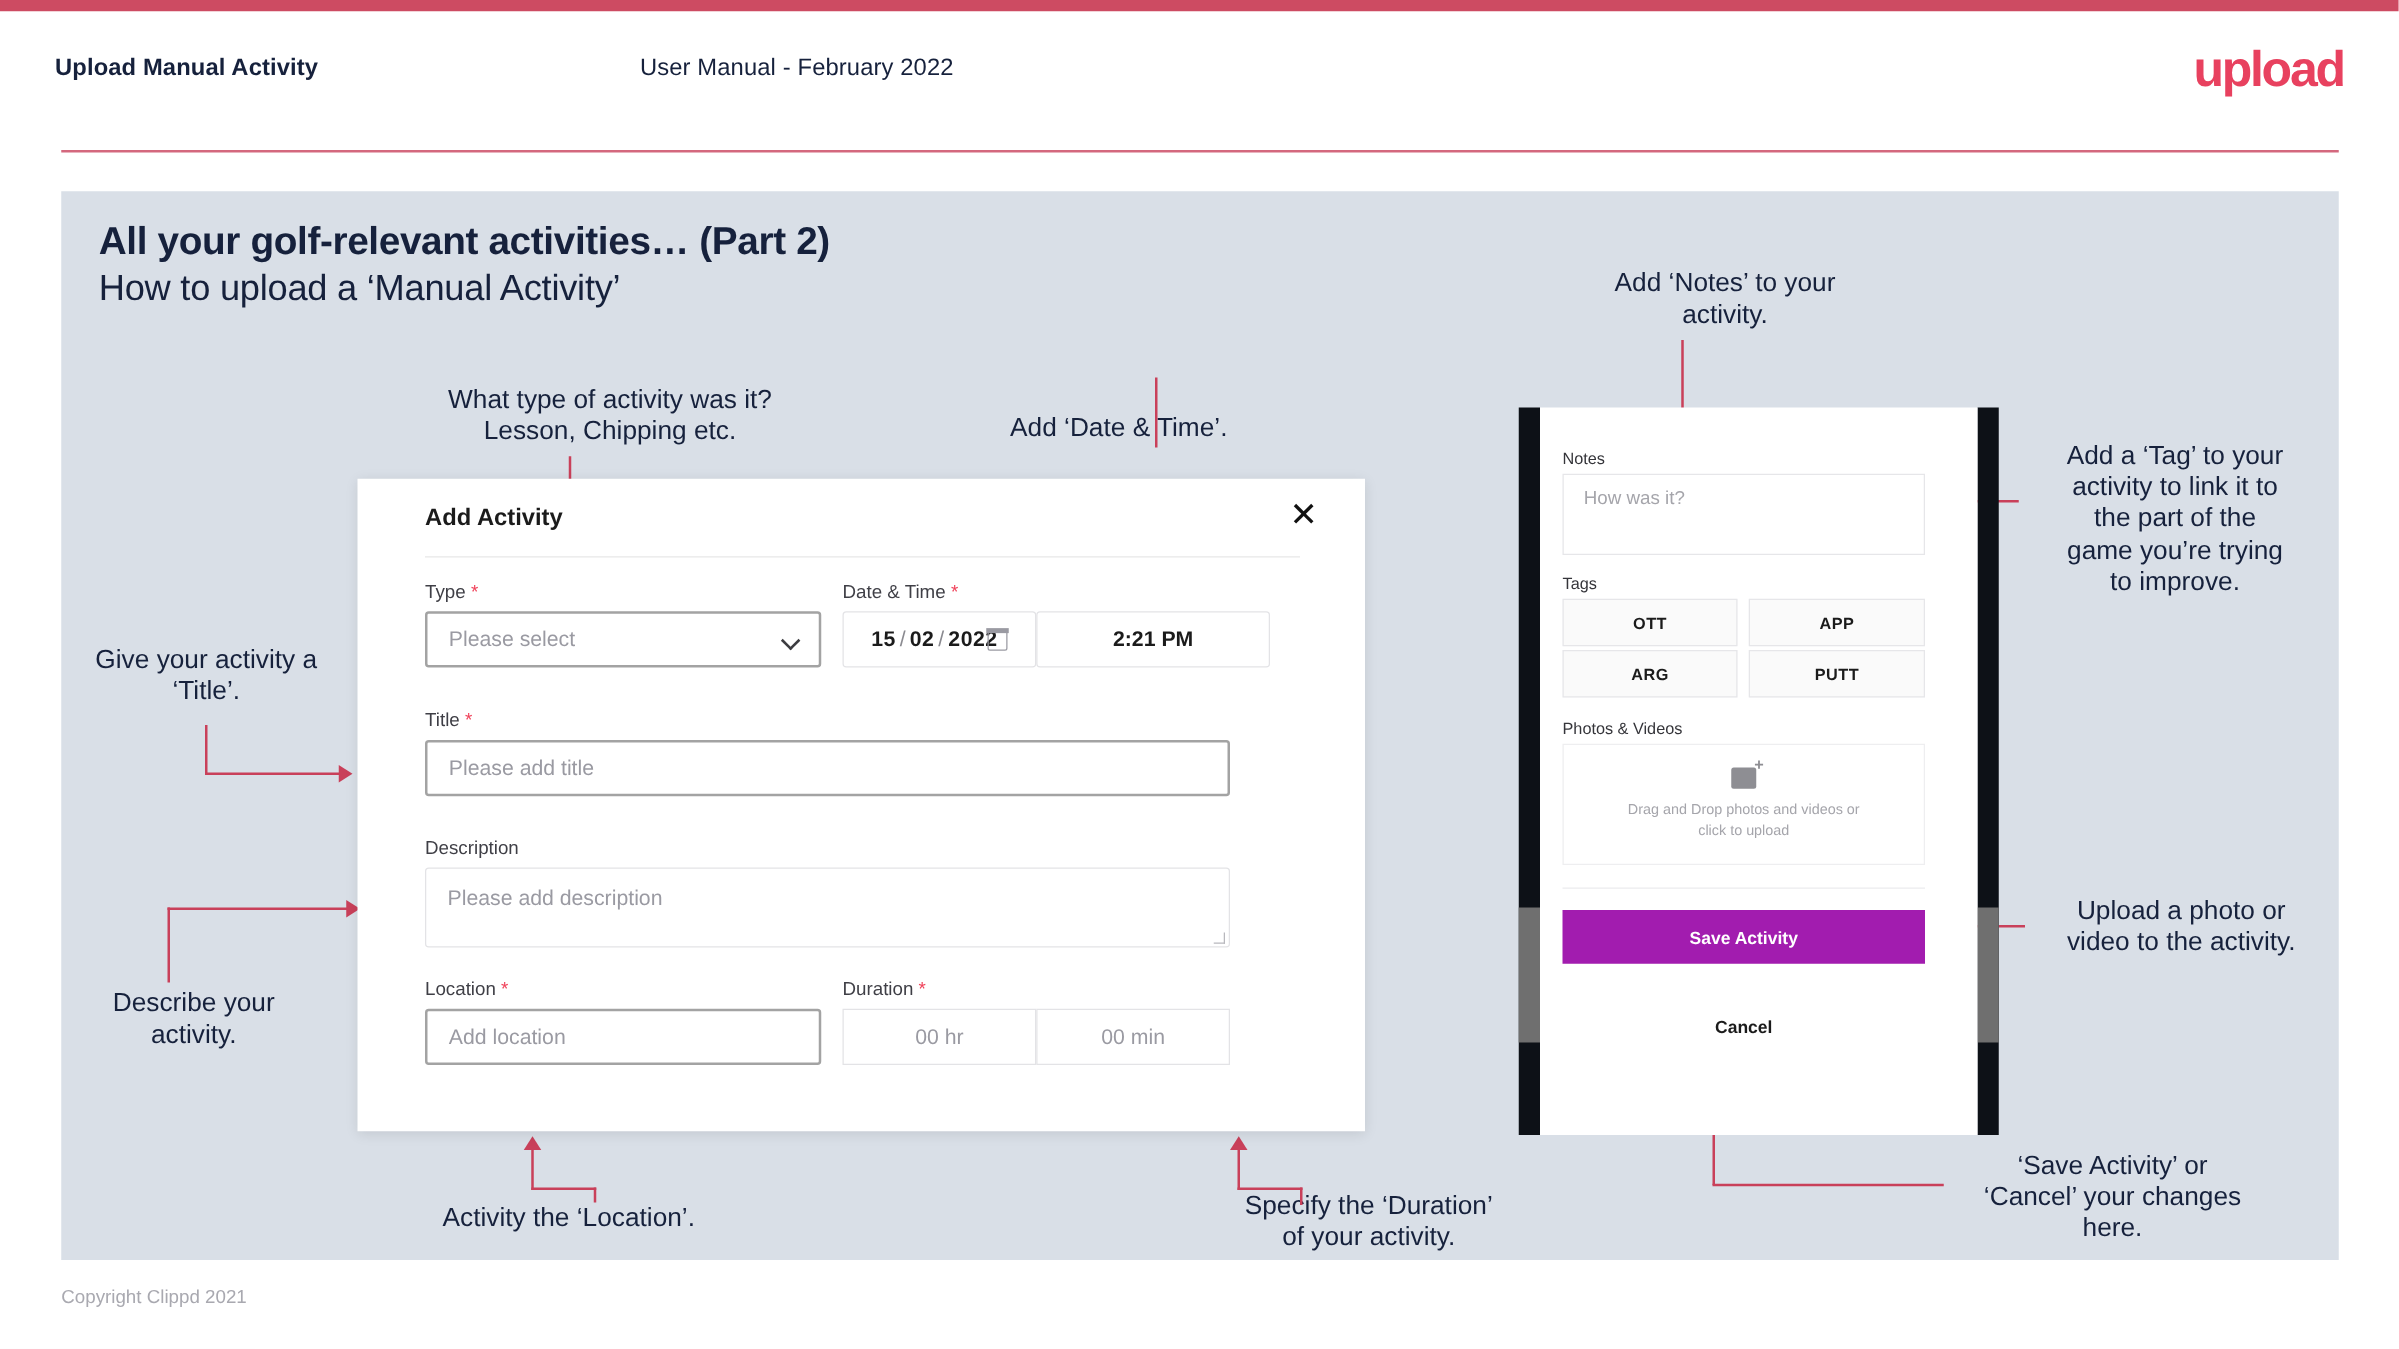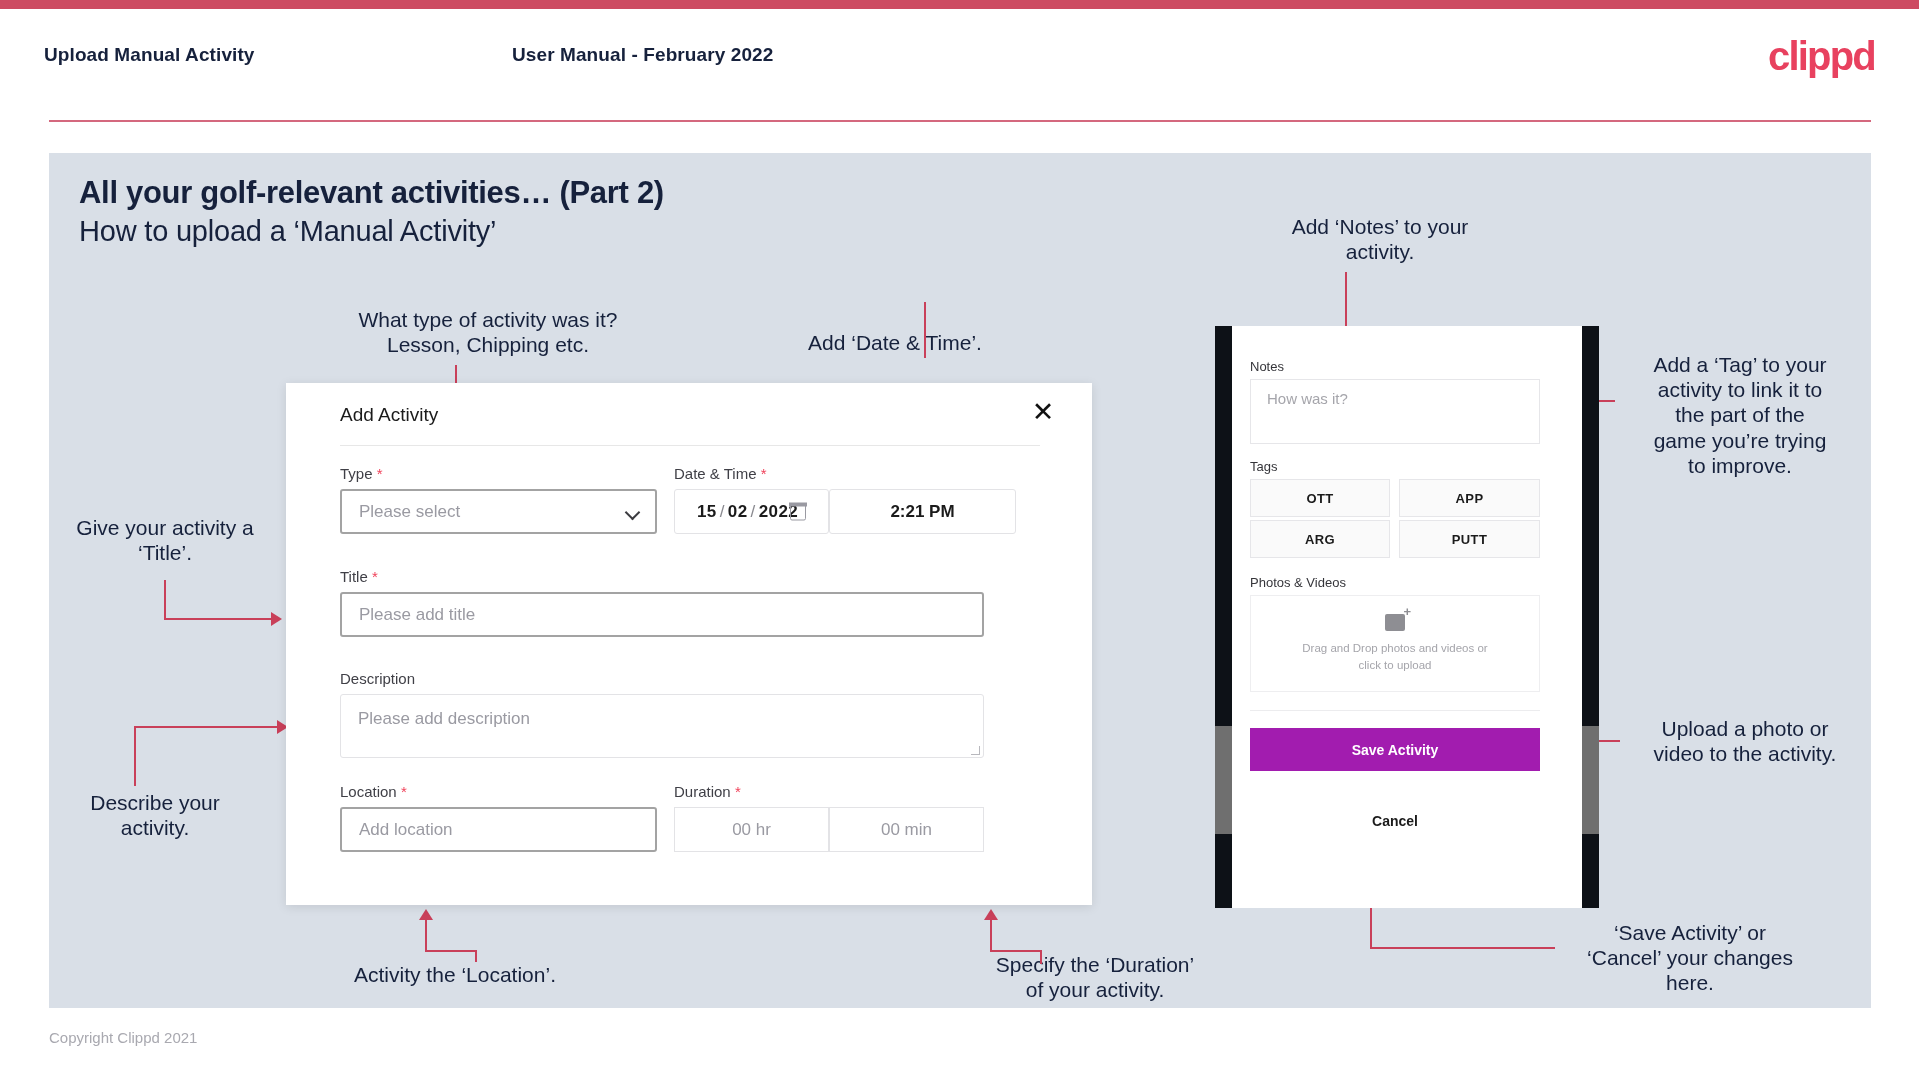--- a/index.html
+++ b/index.html
@@ -17,21 +17,21 @@
     background: #cd4b62;
   }
 
   
   .header-title {
     position: absolute; left: 44px; top: 44px;
     font-size: 19px; font-weight: 600; color: #16213c; letter-spacing: .1px;
   }
   .header-subtitle {
     position: absolute; left: 512px; top: 44px;
-    font-size: 19px; font-weight: 700; color: #16213c; letter-spacing: .1px;
+    font-size: 19px; font-weight: 400; color: #16213c; letter-spacing: .1px;
   }
   .brand-logo {
     position: absolute; right: 44px; top: 36px;
     font-size: 40px; font-weight: 700; color: #e8415f;
     letter-spacing: -1.8px; line-height: 1;
   }
   .header-rule {
     position: absolute; left: 49px; top: 120px; width: 1822px; height: 2px;
     background: #d4687e;
   }
@@ -73,21 +73,21 @@
     position: absolute; left: 286px; top: 383px;
     width: 806px; height: 522px;
     background: #ffffff;
     box-shadow: 0 2px 10px rgba(0,0,0,.10);
   }
   .modal-head {
     position: relative; height: 62px;
   }
   .modal-title {
     position: absolute; left: 54px; top: 21px;
-    font-size: 19px; font-weight: 400; color: #1b1b1b;
+    font-size: 19px; font-weight: 700; color: #1b1b1b;
   }
   .modal-close {
     position: absolute; right: 32px; top: 12px;
     width: 34px; height: 34px; cursor: pointer;
     display: flex; align-items: center; justify-content: center;
     font-size: 27px; color: #111; line-height: 1; font-weight: 400;
   }
   .modal-divider {
     position: absolute; left: 54px; top: 62px; width: 700px; height: 1px;
     background: #e7e7e7;
@@ -221,21 +221,21 @@
 </style>
 </head>
 <body>
 
 <div class="page">
 
   <div class="top-strip"></div>
 
   <div class="header-title">Upload Manual Activity</div>
   <div class="header-subtitle">User Manual - February 2022</div>
-  <div class="brand-logo">clippd</div>
+  <div class="brand-logo">upload</div>
   <div class="header-rule"></div>
 
   <div class="slide">
     <div class="slide-title">All your golf-relevant activities… (Part 2)</div>
     <div class="slide-subtitle">How to upload a ‘Manual Activity’</div>
   </div>
 
   <div class="anno" style="left:338px; top:307px; width:300px; text-align:center;">What type of activity was it?
 Lesson, Chipping etc.</div>
   <div class="conn conn-v" style="left:455px; top:365px; height:64px;"></div>

